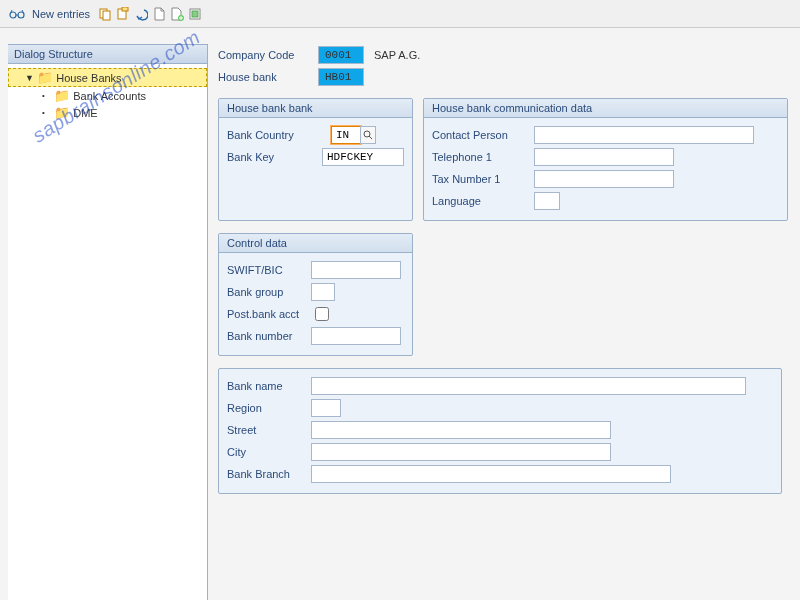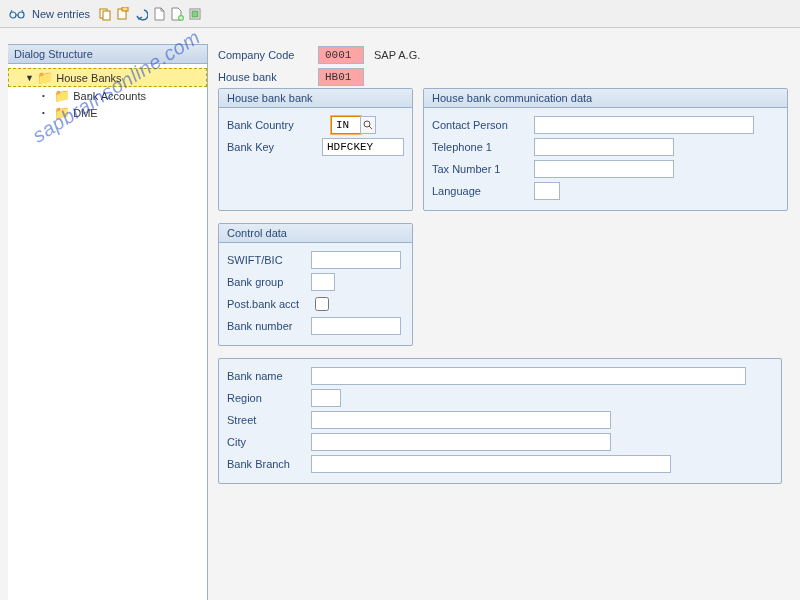--- a/index.html
+++ b/index.html
@@ -59,25 +59,25 @@
   .indent1 { padding-left: 16px; }
   .indent2 { padding-left: 34px; }
   .expander { width: 9px; color: #333; font-size: 9px; }
   .folder-icon { color: #e6b800; font-size: 13px; }
   .bullet { color: #333; width: 9px; font-size: 8px; }
   .content {
     flex: 1;
     padding: 16px 12px 8px 10px;
     position: relative;
   }
-  .header-fields { margin-bottom: 0; }
+  .header-fields { margin-bottom: 10px; }
   .hrow { display: flex; align-items: center; height: 22px; }
   .hlabel { width: 100px; color: #2a4a7a; }
   .hval {
-    background: #fca5a5;
+    background: #0ea5e9;
     border: 1px solid #a8b8cc;
     padding: 1px 6px;
     min-width: 46px;
     font-family: "Courier New", monospace;
     font-size: 11px;
     height: 18px;
     display: inline-flex;
     align-items: center;
   }
   .hdesc { margin-left: 10px; color: #333; }

